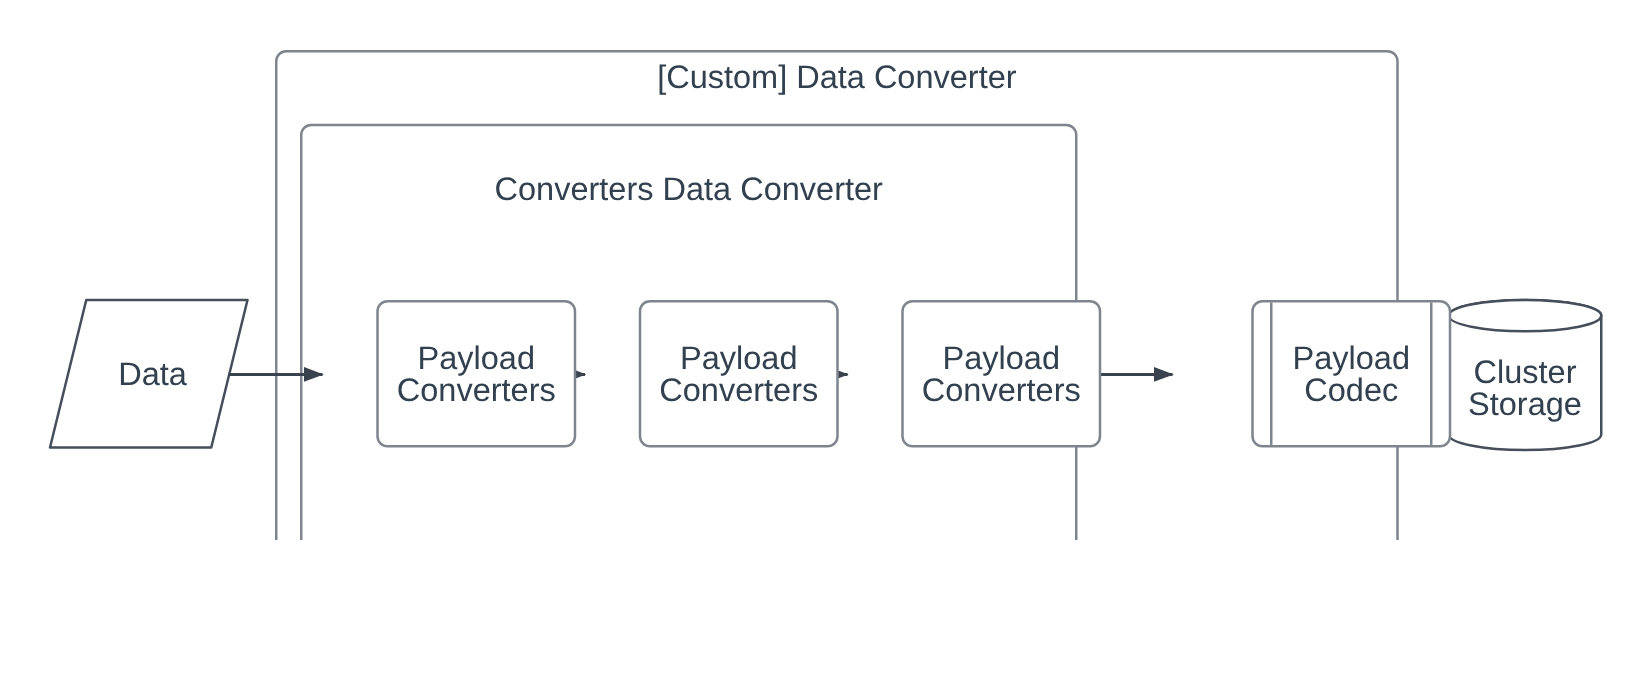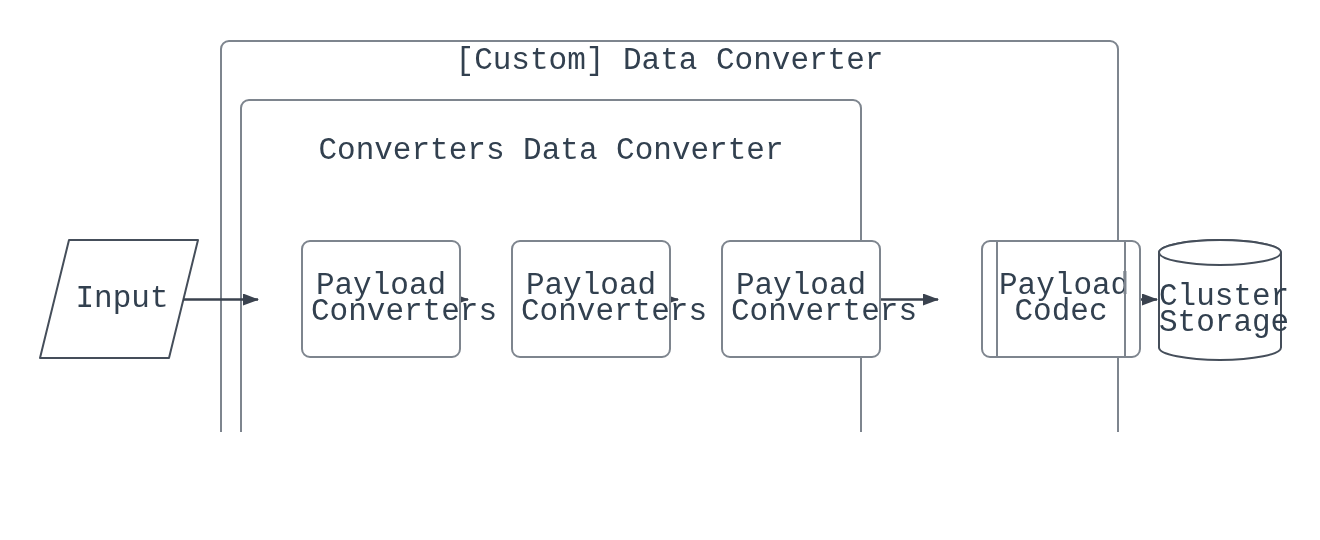--- a/index.html
+++ b/index.html
@@ -14,23 +14,22 @@
     font-family: "Liberation Sans", "DejaVu Sans", sans-serif;
     background: #fff;
   }
   .canvas {
     position: relative;
     width: 1320px;
     height: 432px;
     background: var(--background);
     overflow: hidden;
     color: var(--text);
-    font-size: 31px;
+    font-size: 26px;
     line-height: 26px;
-    font-family: Liberation Mono, monospace;
   }
   .container {
     position: absolute;
     border: 2px solid var(--border);
     border-radius: 9px;
     background: transparent;
   }
   .outer-container { left: 220px; top: 40px; width: 899px; height: 459px; }
   .inner-container { left: 240px; top: 99px; width: 622px; height: 360px; }
   .container-title {
@@ -50,21 +49,21 @@
     background: var(--background);
     display: flex;
     align-items: center;
     justify-content: center;
     text-align: center;
     margin-left: 41px;
   }
   .conv-1 { left: 260px; }
   .conv-2 { left: 470px; }
   .conv-3 { left: 680px; }
-  .codec  { left: 940px; }
+  .codec  { left: 960px; }
   .node-label { display: block; width: 140px; }
   .codec .node-label { width: 124px; }
   .codec-divider {
     position: absolute;
     top: 0;
     width: 2px;
     height: 114px;
     background: var(--border);
   }
   .codec-divider.left  { left: 13px; }
@@ -118,21 +117,21 @@
     <path class="shape-outline" d="M1159,252.5 A61,12.5 0 0 1 1281,252.5 L1281,347.5 A61,12.5 0 0 1 1159,347.5 Z"></path>
     <path class="shape-outline" d="M1159,252.5 A61,12.5 0 0 0 1281,252.5 A61,12.5 0 0 0 1159,252.5 Z"></path>
 
     <line class="arrow-line" x1="183" y1="299.5" x2="258" y2="299.5" marker-end="url(#arrowhead)"></line>
     <line class="arrow-line" x1="420" y1="299.5" x2="468" y2="299.5" marker-end="url(#arrowhead)"></line>
     <line class="arrow-line" x1="630" y1="299.5" x2="678" y2="299.5" marker-end="url(#arrowhead)"></line>
     <line class="arrow-line" x1="840" y1="299.5" x2="938" y2="299.5" marker-end="url(#arrowhead)"></line>
     <line class="arrow-line" x1="1099" y1="299.5" x2="1157" y2="299.5" marker-end="url(#arrowhead)"></line>
   </svg>
 
-  <div class="float-label input-label">Input</div>
+  <div class="float-label input-label">Data</div>
 
   <div class="node-box conv-1">
     <span class="node-label">Payload Converters</span>
   </div>
   <div class="node-box conv-2">
     <span class="node-label">Payload Converters</span>
   </div>
   <div class="node-box conv-3">
     <span class="node-label">Payload Converters</span>
   </div>

